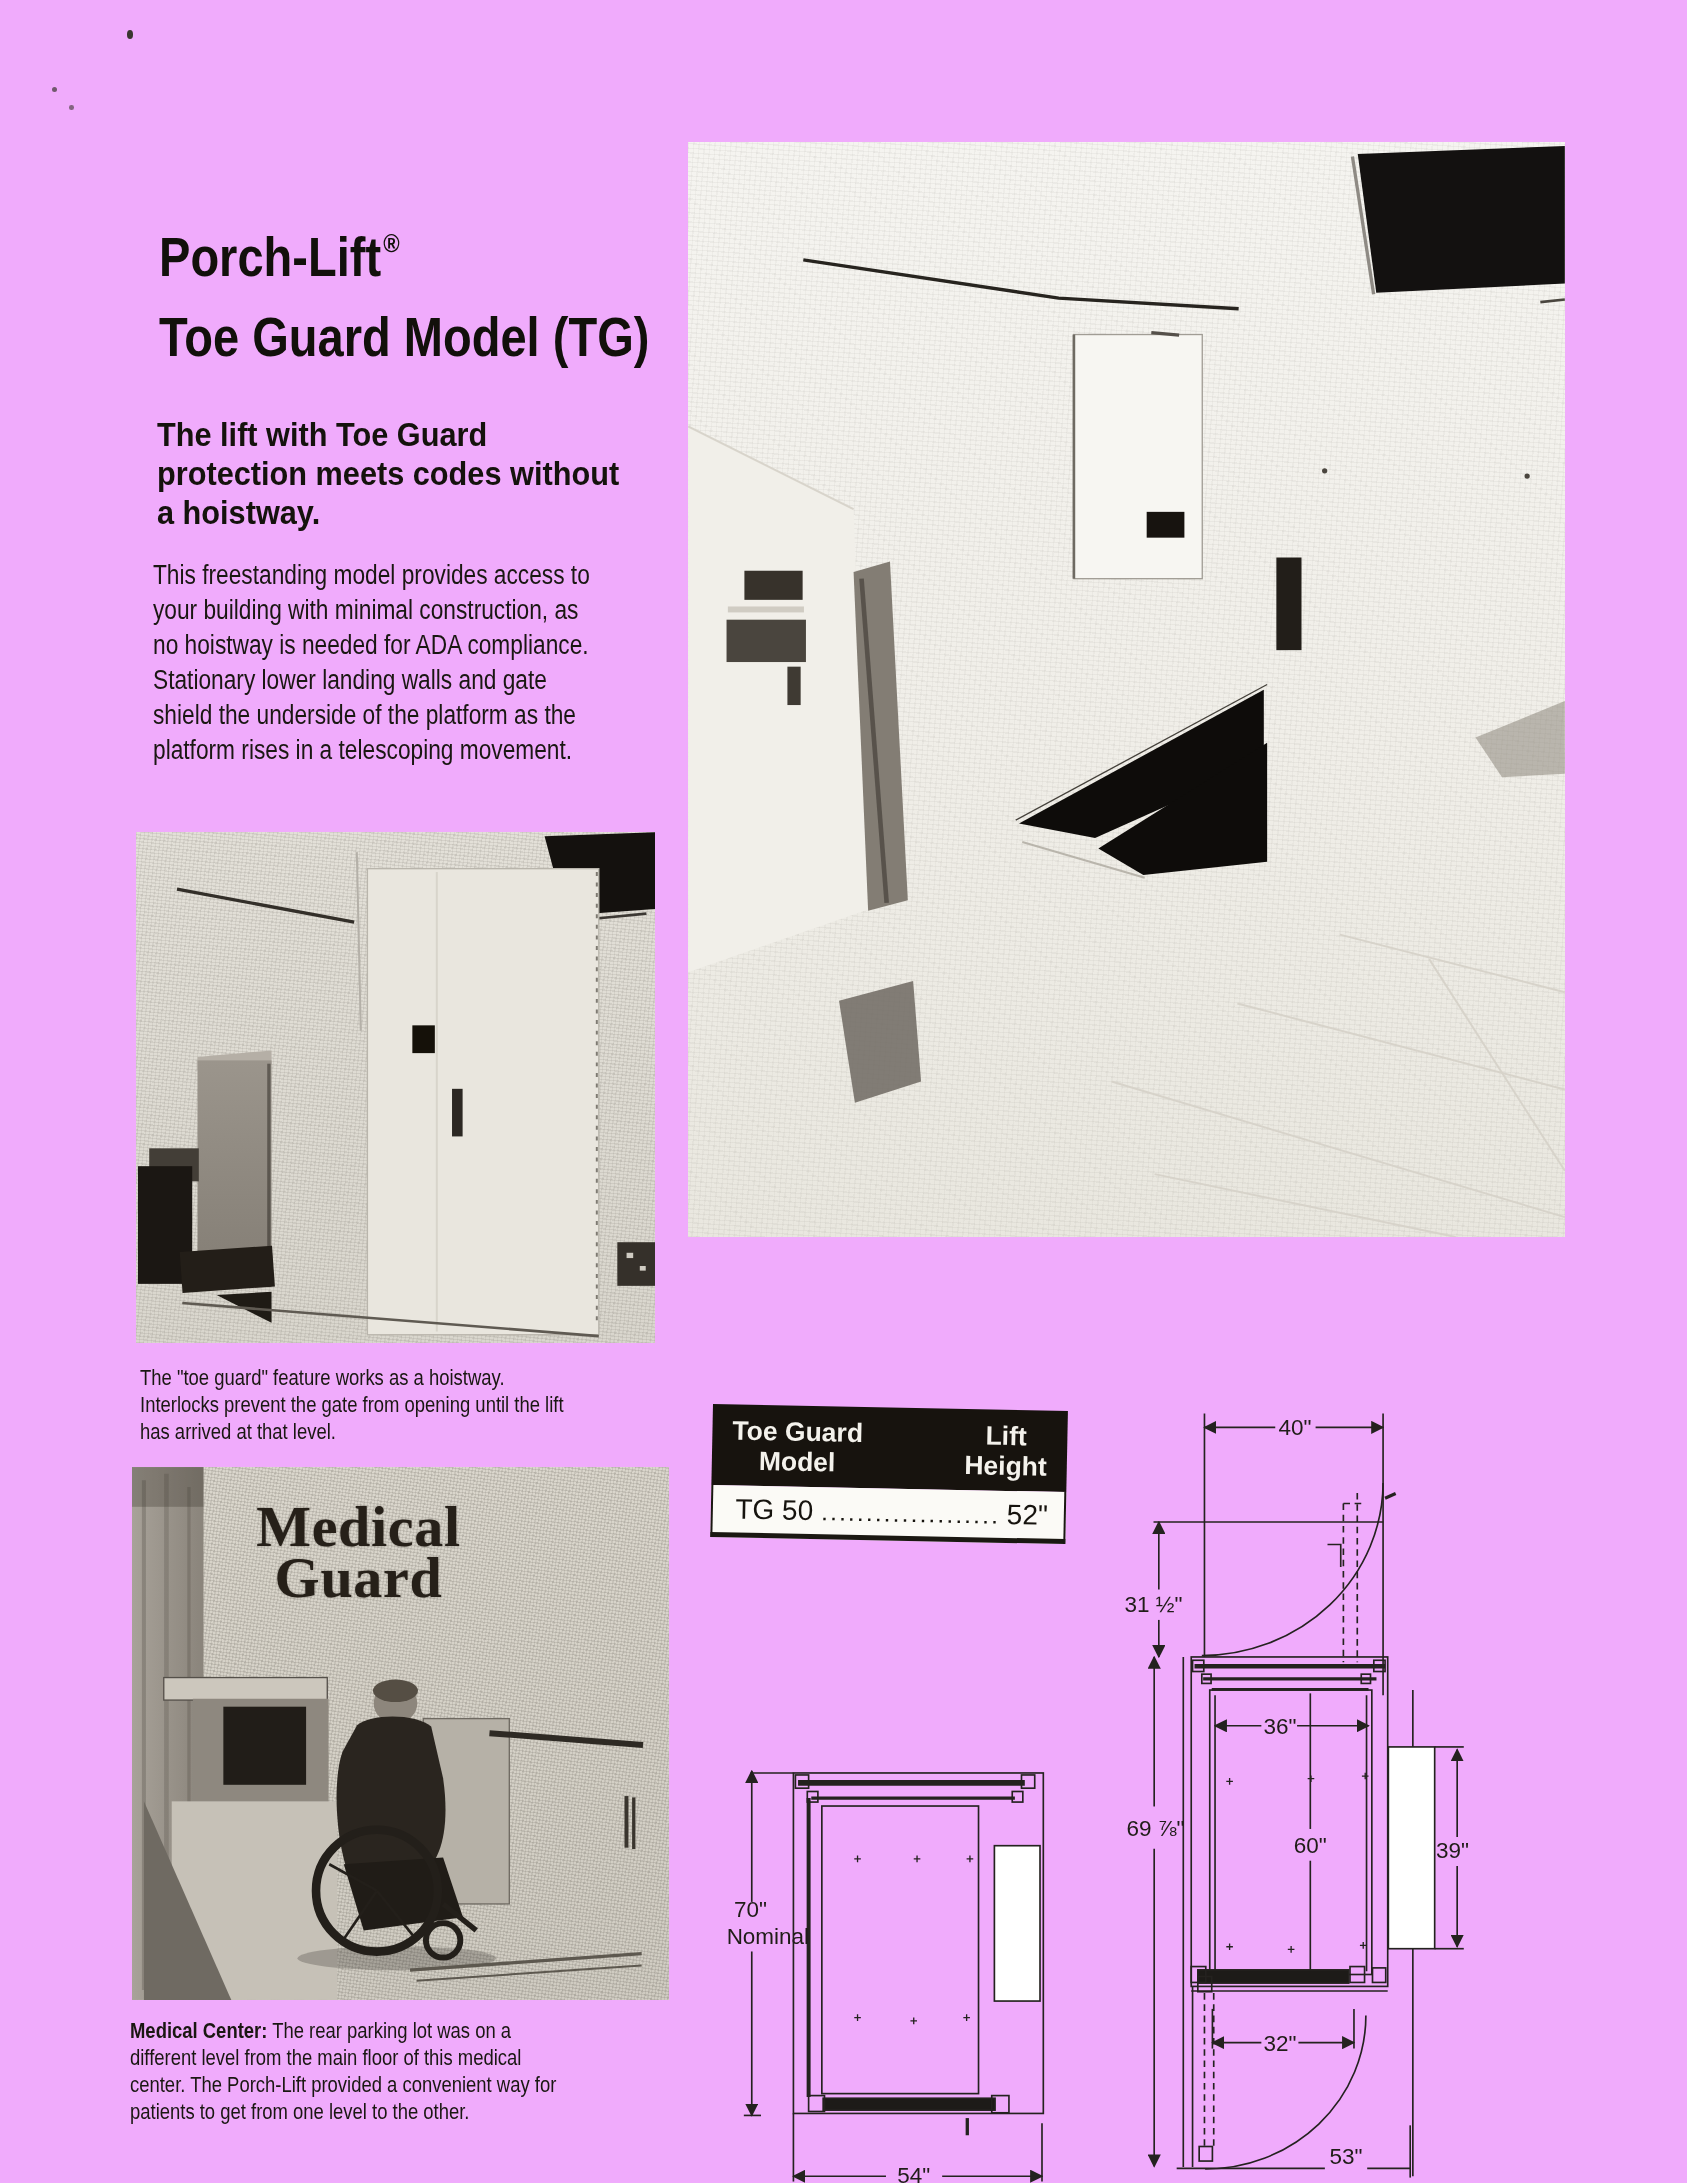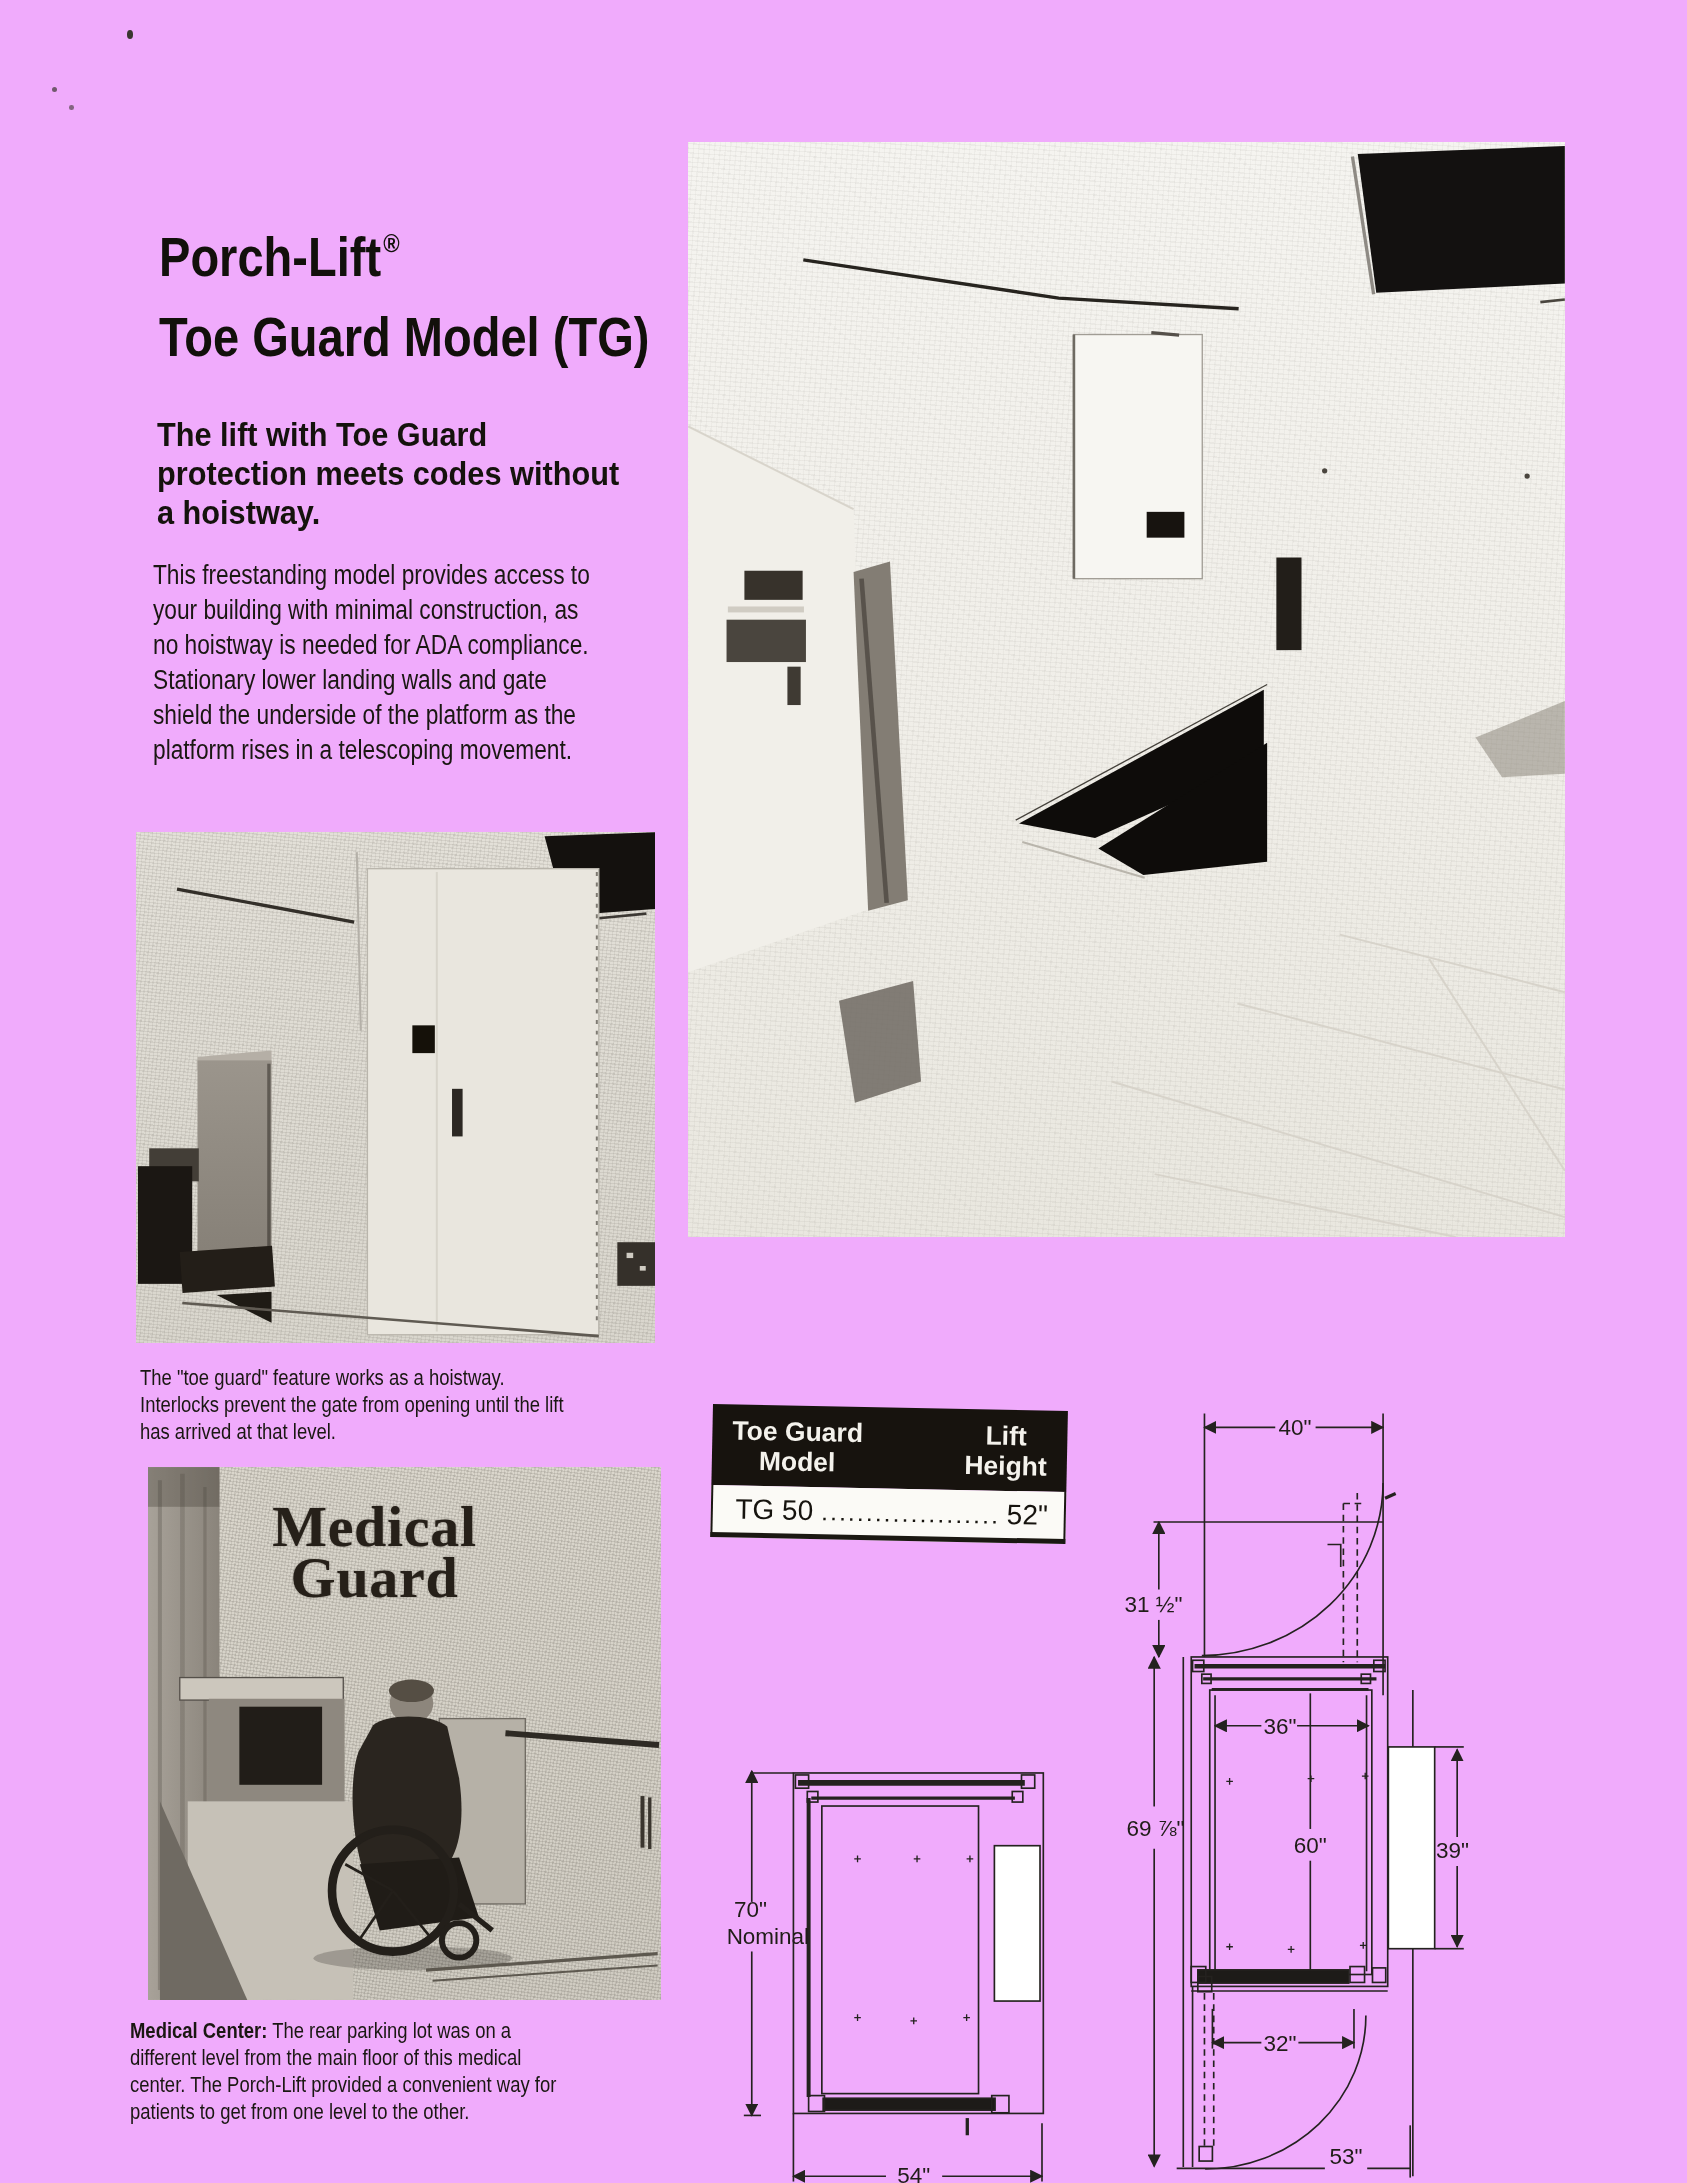--- a/index.html
+++ b/index.html
@@ -39,24 +39,24 @@
   .photo{position:absolute;overflow:hidden;}
   .photo svg{position:absolute;left:0;top:0;}
   .photo-main{left:688px;top:142px;width:877px;height:1095px;background:
      repeating-linear-gradient(4deg, rgba(70,64,55,0.05) 0 1.3px, transparent 1.3px 4.6px),
      repeating-linear-gradient(94deg, rgba(70,64,55,0.04) 0 1.3px, transparent 1.3px 5.3px),
      linear-gradient(180deg,#f5f4f0 0%,#f0eee8 55%,#e9e7df 100%);}
   .photo-toeguard{left:136px;top:832px;width:519px;height:511px;background:
      repeating-linear-gradient(6deg, rgba(60,54,46,0.09) 0 1.3px, transparent 1.3px 3.3px),
      repeating-linear-gradient(96deg, rgba(60,54,46,0.07) 0 1.3px, transparent 1.3px 4px),
      linear-gradient(180deg,#e3e0d8,#d9d6cd);}
-  .photo-medical{left:148px;top:1467px;width:513px;height:533px;background:
+  .photo-medical{left:132px;top:1467px;width:513px;height:533px;background:
      repeating-linear-gradient(8deg, rgba(55,50,42,0.12) 0 1.3px, transparent 1.3px 3.3px),
      repeating-linear-gradient(98deg, rgba(55,50,42,0.10) 0 1.3px, transparent 1.3px 3.3px),
-     linear-gradient(180deg,#dad6cc,#cfcbc1);}
+     linear-gradient(180deg,#dad6cc,#cfcbc1); padding-left: 24px;}
   .sign{position:absolute;left:94px;top:34px;width:265px;text-align:center;
         font-family:"Liberation Serif",serif;font-weight:700;font-size:58px;line-height:51px;
         color:#262019;letter-spacing:0.7px;text-shadow:0 0 2px rgba(38,32,25,0.45);}
 
   
   .diagram{position:absolute;}
   .diagram svg text{font-family:"Liberation Sans",sans-serif;font-size:34px;fill:#201d18;}
   .speck{position:absolute;background:#3a362f;border-radius:50%;}
 </style>
 </head>

